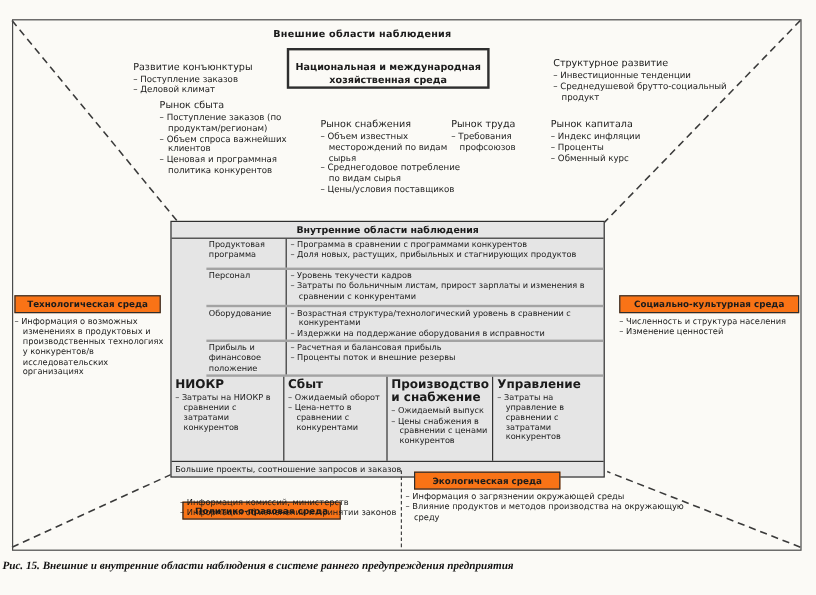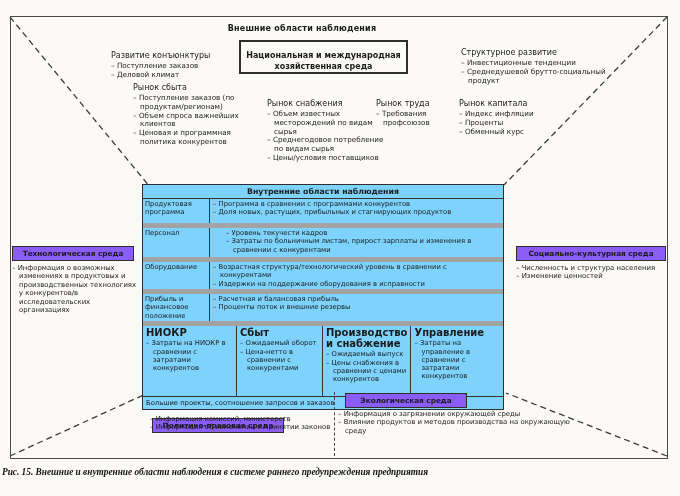--- a/index.html
+++ b/index.html
@@ -14,33 +14,33 @@
   .it::before{content:"– ";}
   
   .top-label{font-size:8px;font-weight:bold;letter-spacing:.2px;}
   .center-box{border:2px solid #2e2e2e;display:flex;align-items:flex-end;justify-content:center;
     font-size:8px;font-weight:bold;text-align:center;line-height:1.3;background:#fbfaf6;}
   .blk-title{font-size:8px;font-weight:normal;margin-bottom:2px;}
   .blk .it{font-size:7.2px;}
   
   .outer{border:1px solid #4a4a4a;}
   
-  .itable{border:1.5px solid #2e2e2e;background:#7dd3fc;box-sizing:border-box;}
+  .itable{border:1.5px solid #2e2e2e;background:#e5e5e5;box-sizing:border-box;}
   .thead{height:13px;line-height:13px;text-align:center;font-weight:bold;font-size:7.8px;border-bottom:1px solid #333;}
-  .trow{display:flex;border-bottom:5px solid #a3a3a3;font-size:6.8px;}
+  .trow{display:flex;border-bottom:2px solid #a3a3a3;font-size:6.8px;margin-left:29px;}
   .tlabel{flex:0 0 62px;border-right:1px solid #333;padding:1px 2px;line-height:1.25;}
   .tcontent{flex:1;padding:1px 3px;}
   .tcols{display:flex;border-bottom:1px solid #333;font-size:6.8px;height:70px;}
   .tcol{padding:1px 3px;border-right:1px solid #333;box-sizing:border-box;}
   .tcol:last-child{border-right:none;}
   .tcol-title{font-weight:bold;font-size:10px;margin-bottom:1px;}
   .tfoot{height:12px;line-height:12px;font-size:6.8px;padding-left:3px;}
   
   .env-title{border:1.5px solid #2e2e2e;text-align:center;font-size:7.3px;font-weight:bold;
-    padding:2px 1px;background:#8b5cf6;}
+    padding:2px 1px;background:#f97316;}
   .env-items .it{font-size:6.9px;}
   .vdash{border-left:1px dashed #444;}
   
   .caption{font-family:"Liberation Serif",serif;font-style:italic;font-weight:bold;font-size:9.3px;color:#111;}
 </style>
 </head>
 <body>
 
 <div id="page">
 
@@ -101,21 +101,21 @@
     <div class="thead">Внутренние области наблюдения</div>
 
     <div class="trow" style="min-height:24px;">
       <div class="tlabel">Продуктовая программа</div>
       <div class="tcontent">
         <div class="it">Программа в сравнении с программами конкурентов</div>
         <div class="it">Доля новых, растущих, прибыльных и стагнирующих продуктов</div>
       </div>
     </div>
 
-    <div class="trow" style="min-height:29px;gap:13px;">
+    <div class="trow" style="min-height:29px;">
       <div class="tlabel">Персонал</div>
       <div class="tcontent">
         <div class="it">Уровень текучести кадров</div>
         <div class="it">Затраты по больничным листам, прирост зарплаты и изменения в сравнении с конкурентами</div>
       </div>
     </div>
 
     <div class="trow" style="min-height:26px;">
       <div class="tlabel">Оборудование</div>
       <div class="tcontent">

